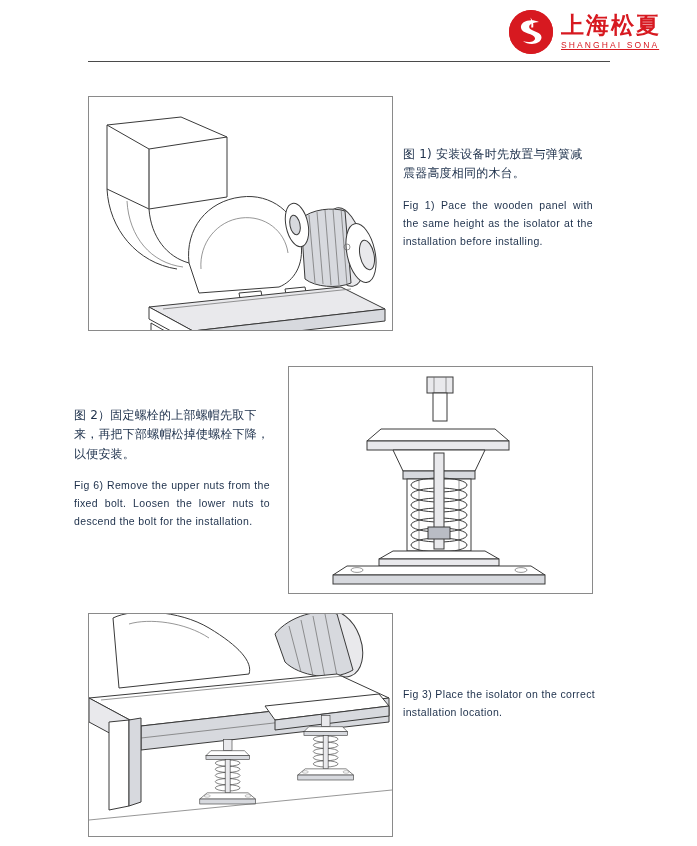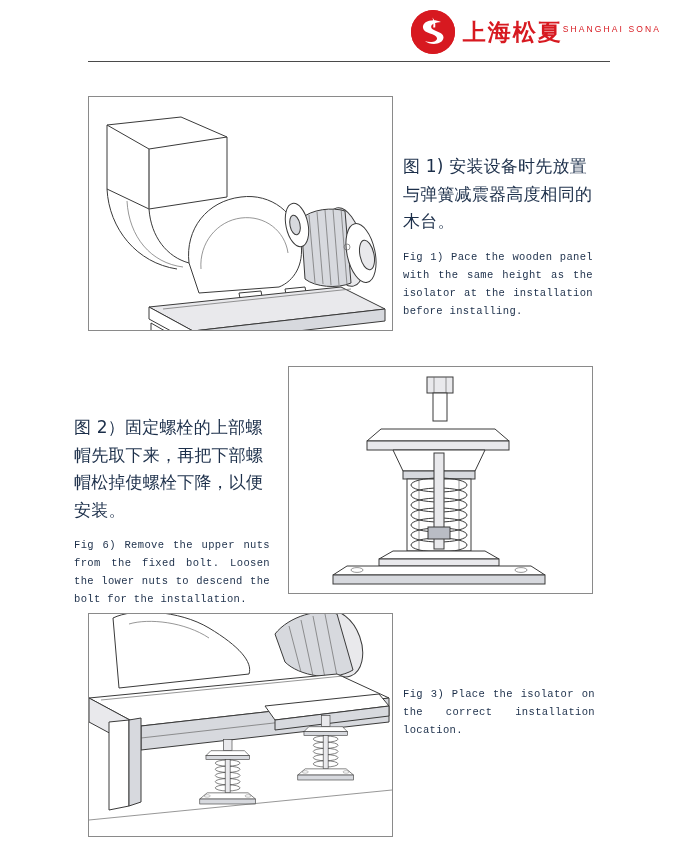--- a/index.html
+++ b/index.html
@@ -39,37 +39,38 @@
     flex: 0 0 auto;
   }
   .logo-mark .s-glyph {
     position: absolute;
     left: 0; top: 0;
     width: 44px; height: 44px;
     display: block;
   }
   .logo-text {
     display: flex;
-    flex-direction: row;
+    flex-direction: column;
     justify-content: space-between;
     line-height: 1;
   }
   .logo-cn {
     color: #d71920;
     font-size: 23px;
     font-weight: bold;
     letter-spacing: 2px;
     font-family: "DejaVu Sans", sans-serif;
   }
   .logo-en {
     color: #d71920;
     font-size: 8.5px;
     letter-spacing: 2.1px;
     margin-top: 4px;
     font-family: "Liberation Sans", sans-serif;
+    text-decoration: underline;
   }
 
   .header-rule {
     position: absolute;
     left: 88px;
     top: 61px;
     width: 522px;
     height: 1px;
     background: #4a4a4a;
   }
@@ -87,28 +88,28 @@
 
   .figure-box svg { display: block; }
 
   
   .caption {
     position: absolute;
     color: #1c2f4a;
   }
   .cap-cn {
     font-family: "DejaVu Sans", sans-serif;
-    font-size: 17px;
+    font-size: 12px;
     line-height: 1.62;
     color: #1c2f4a;
-    margin: 12px 0 12px 0;
+    margin: 4px 0 12px 0;
     letter-spacing: 0.2px;
   }
   .cap-en {
-    font-family: Liberation Mono, monospace;
+    font-family: Liberation Sans, sans-serif;
     font-size: 10.5px;
     line-height: 1.72;
     color: #1c2f4a;
     margin: 0;
     letter-spacing: 0.35px;
     text-align: justify;
   }
   .cap1 { left: 403px; top: 141px; width: 190px; }
   .cap2 { left: 74px;  top: 402px; width: 196px; }
   .cap3 { left: 403px; top: 685px; width: 192px; }

